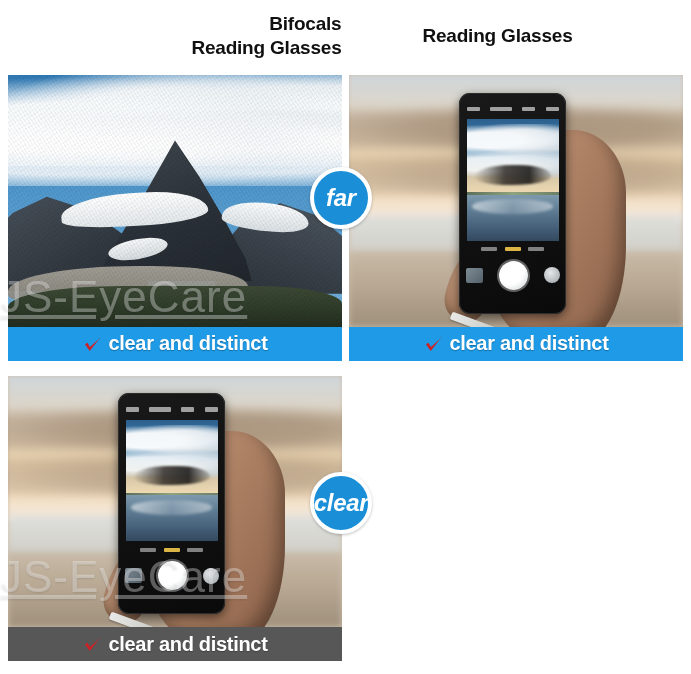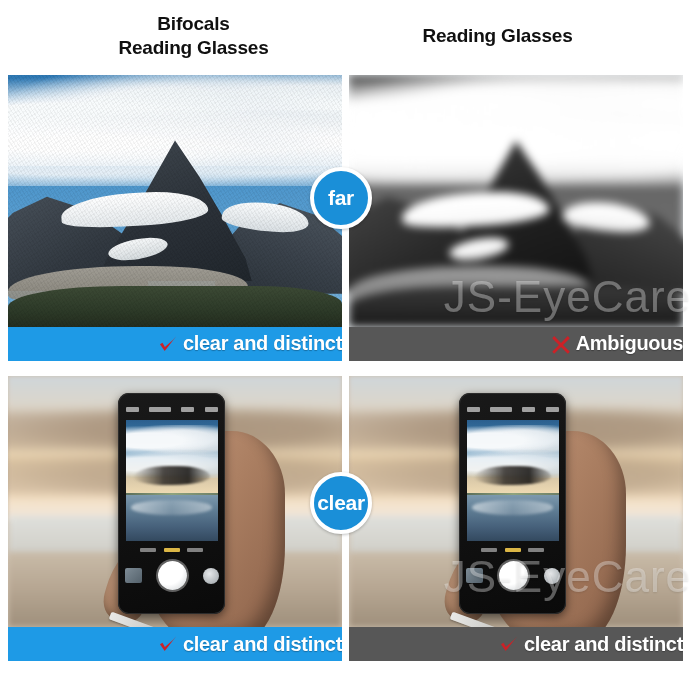--- a/index.html
+++ b/index.html
@@ -14,21 +14,21 @@
   
   .header {
     position:absolute; left:0; top:0; width:691px; height:72px;
     display:flex; align-items:center; justify-content:center;
   }
   .head-col {
     width:300px; text-align:center;
     font-size:19px; font-weight:700; color:#101010;
     line-height:1.28; letter-spacing:-0.2px;
   }
-  .head-col.left  { padding-right:4px; }
+  .head-col.left  { padding-right:4px;text-align:right; }
   .head-col.right { padding-left:4px; }
   .vs {
     width:60px; text-align:center;
     font-size:26px; font-weight:700; color:#dd2222;
     letter-spacing:-0.5px; padding-bottom:4px;
   }
 
   
   .grid {
     position:absolute; left:8px; top:75px;
@@ -41,55 +41,57 @@
   .panel {
     position:relative; overflow:hidden;
     display:flex; flex-direction:column;
     background:#dfe3e6;
   }
   .photo { position:relative; flex:1 1 auto; overflow:hidden; }
 
   
   .caption {
     flex:0 0 34px; height:34px;
-    display:flex; align-items:center; justify-content:flex-end;
+    display:flex; align-items:center; justify-content:center;
     gap:4px;
   }
   .caption.blue { background:#1e9ae6; }
   .caption.gray { background:#575757; }
   .caption .label {
     font-size:20px; font-weight:700; color:#ffffff;
     letter-spacing:-0.3px;
     text-shadow:0 1px 1px rgba(0,0,0,.28);
   }
   .mark { width:22px; height:22px; flex:0 0 22px; }
 
   
   .badge {
     position:absolute; z-index:40;
     width:62px; height:62px; border-radius:50%;
     background:#1a8fd8;
     border:4px solid #ffffff;
     display:flex; align-items:center; justify-content:center;
-    font-size:21px; font-weight:700; color:#ffffff;
+    font-size:24px; font-weight:700; color:#ffffff;
     letter-spacing:-0.3px;
     box-shadow:0 1px 3px rgba(0,0,0,.25);
+    font-style:italic;
   }
   .badge.far  { left:310px; top:167px; }
   .badge.near { left:310px; top:472px; }
 
   
   .wm {
     position:absolute; z-index:35;
-    width:691px; text-align:right;
+    width:691px; text-align:left;
     font-size:44px; font-weight:400;
     color:rgba(255,255,255,.34);
     letter-spacing:1px;
     pointer-events:none;
     text-shadow:0 1px 2px rgba(0,0,0,.10);
+    text-decoration:underline;
   }
   .wm.top    { top:272px; left:0; }
   .wm.bottom { top:552px; left:0; }
 
   
   .mtn { position:absolute; inset:0; background:#2d6fa8; }
   .mtn .sky {
     position:absolute; inset:0;
     background:linear-gradient(#2f79b4 0%, #4f97cc 45%, #76b0d8 100%);
   }
@@ -333,44 +335,20 @@
       </div>
     </div>
     <div class="caption blue">
       <svg class="mark" viewBox="0 0 24 24">
         <path d="M3.2 12.4 L8.4 19.6 L21 3.6 L17.6 7.4 L8.6 15.2 L6.0 10.6 Z" fill="#cc2127"></path>
       </svg>
       <span class="label">clear and distinct</span>
     </div>
   </div>
 
-  <div class="panel">
-    <div class="photo">
-      <div class="mtn blur">
-        <div class="sky"></div>
-        <div class="cloudband cb1"></div>
-        <div class="cloudband cb2"></div>
-        <div class="ridgeL"></div>
-        <div class="ridgeR"></div>
-        <div class="peak"></div>
-        <div class="snow1"></div>
-        <div class="snow2"></div>
-        <div class="snow3"></div>
-        <div class="scree"></div>
-        <div class="forest"></div>
-        <div class="grain"></div>
-      </div>
-    </div>
-    <div class="caption gray">
-      <svg class="mark" viewBox="0 0 24 24">
-        <path d="M4.6 3.4 L12 10.8 L19.4 3.4 L21.6 5.6 L14.2 13 L21.6 20.4 L19.4 22.6 L12 15.2 L4.6 22.6 L2.4 20.4 L9.8 13 L2.4 5.6 Z" fill="#cc2127"></path>
-      </svg>
-      <span class="label">Ambiguous</span>
-    </div>
-  </div>
 
   <div class="panel">
     <div class="photo">
       <div class="beach">
         <div class="blurwrap">
           <div class="bsky"></div>
           <div class="bcloud bc1"></div>
           <div class="bcloud bc2"></div>
           <div class="sea"></div>
           <div class="sand"></div>

